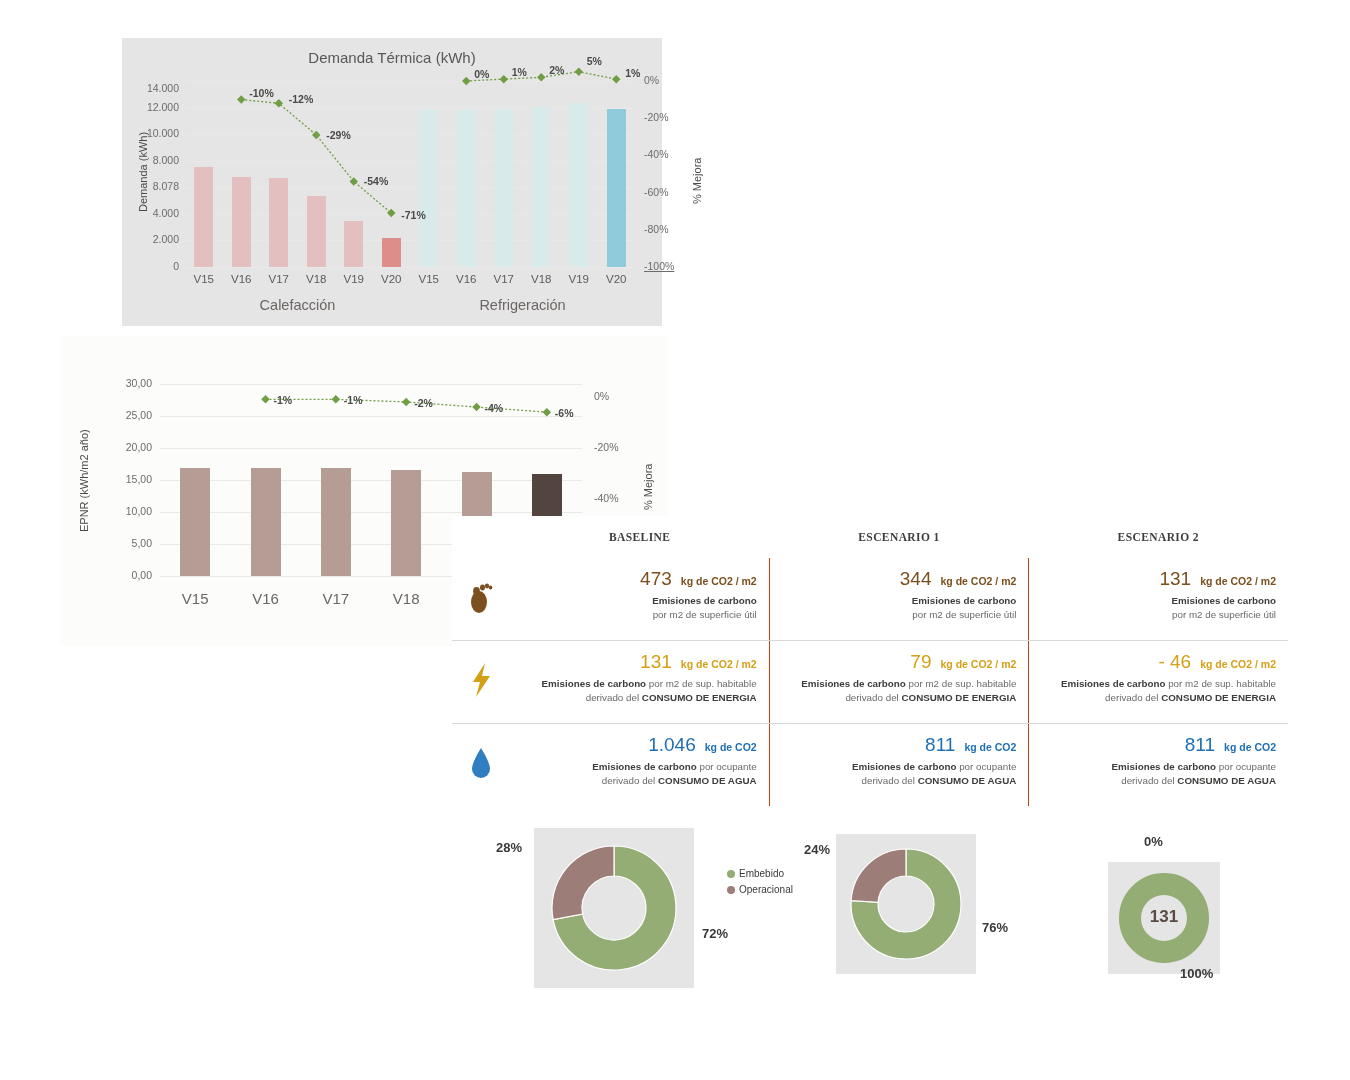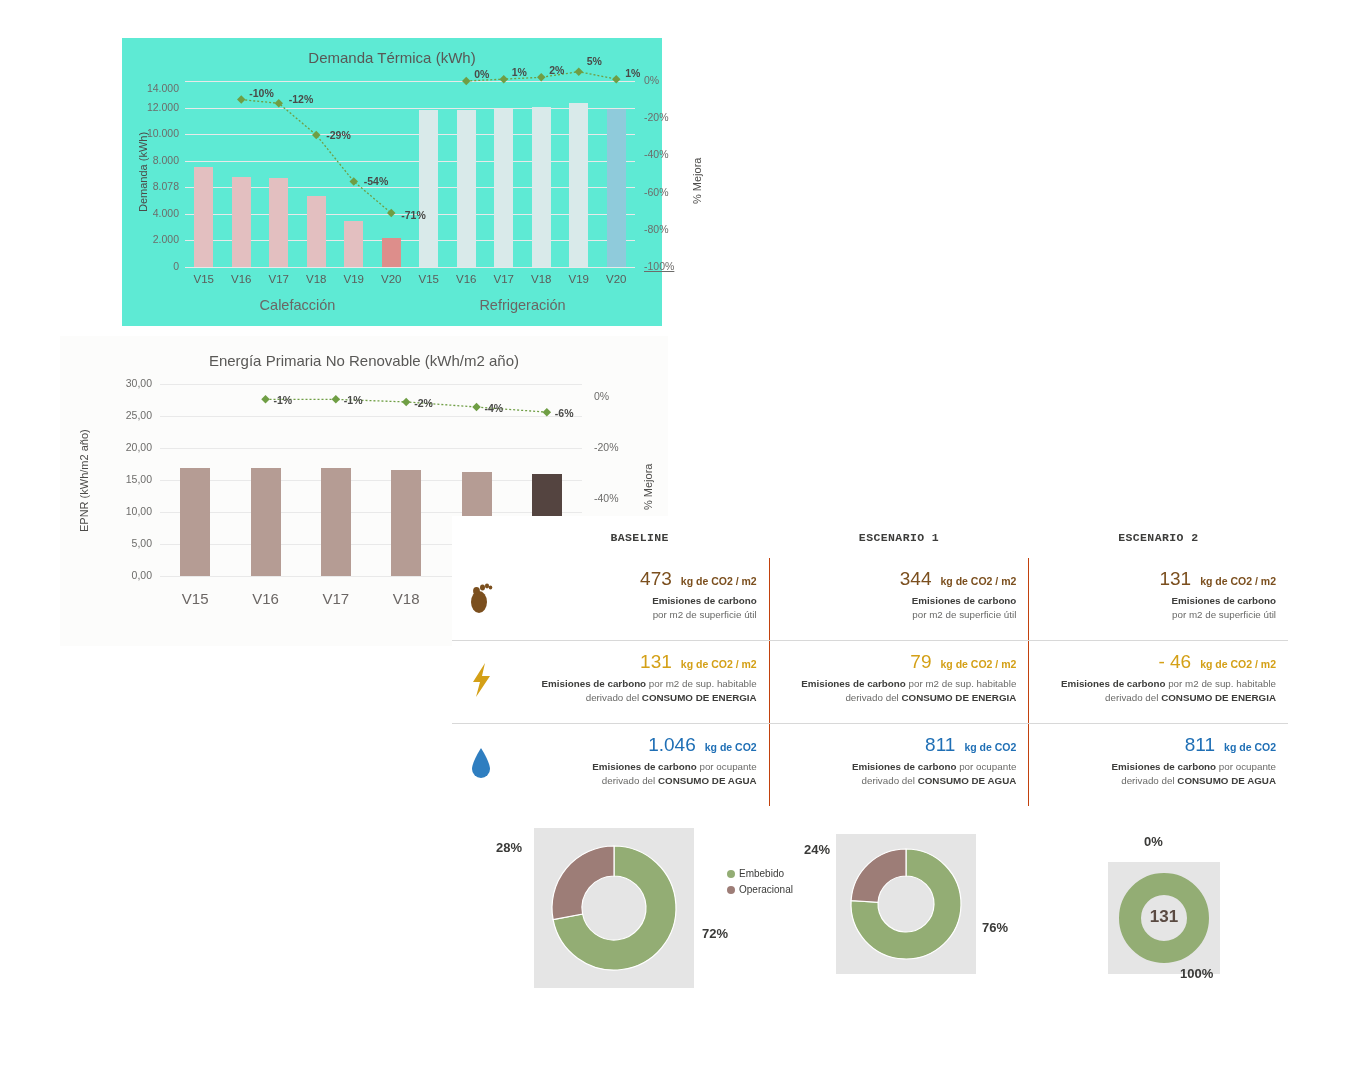--- a/index.html
+++ b/index.html
@@ -15,21 +15,21 @@
     overflow: hidden;
   }
   .panel {
     position: absolute;
     background: #fdfdfc;
   }
 
   
   #panel-thermal {
     left: 122px; top: 38px; width: 540px; height: 288px;
-    background: #5eead4;
+    background: #e5e5e5;
   }
   .chart-title {
     text-align: center;
     font-size: 15px;
     color: #595856;
     font-family: "Liberation Sans", sans-serif;
     font-weight: 400;
   }
   #thermal-title { padding-top: 11px; }
   .plot {
@@ -112,21 +112,21 @@
     align-items: center;
   }
   .metrics-head .col-icon { width: 58px; }
   .metrics-head .col {
     flex: 1;
     text-align: center;
     font-size: 11.5px;
     font-weight: bold;
     color: #3d3d3b;
     letter-spacing: .4px;
-    font-family: Liberation Mono, monospace;
+    font-family: Liberation Serif, serif;
   }
   .metrics-row {
     display: flex;
     height: 82px;
     border-top: 1px solid #d8d8d8;
   }
   .metrics-row:first-of-type { border-top: none; }
   .col-icon {
     width: 58px;
     display: flex;
@@ -282,21 +282,20 @@
       <div class="pct-label" style="left: 216.25px; top: 128.06px;">-71%</div>
       <div class="pct-label" style="left: 289.25px; top: -13px;">0%</div>
       <div class="pct-label" style="left: 326.75px; top: -14.86px;">1%</div>
       <div class="pct-label" style="left: 364.25px; top: -16.72px;">2%</div>
       <div class="pct-label" style="left: 401.75px; top: -26.3px;">5%</div>
       <div class="pct-label" style="left: 440.25px; top: -13.86px;">1%</div>
     </div>
 </div>
 
 <div class="panel" id="panel-epnr">
-  <div class="chart-title" id="epnr-title">Energía Primaria No Renovable (kWh/m2 año)</div>
   <div class="plot" id="epnr-plot" style="left: 100px; top: 48px; width: 422px; height: 192px;">
       <div class="gridline" style="top: 192px;"></div>
       <div class="ytick" style="left: -64px; top: 185px; width: 56px;">0,00</div>
       <div class="gridline" style="top: 160px;"></div>
       <div class="ytick" style="left: -64px; top: 153px; width: 56px;">5,00</div>
       <div class="gridline" style="top: 128px;"></div>
       <div class="ytick" style="left: -64px; top: 121px; width: 56px;">10,00</div>
       <div class="gridline" style="top: 96px;"></div>
       <div class="ytick" style="left: -64px; top: 89px; width: 56px;">15,00</div>
       <div class="gridline" style="top: 64px;"></div>

